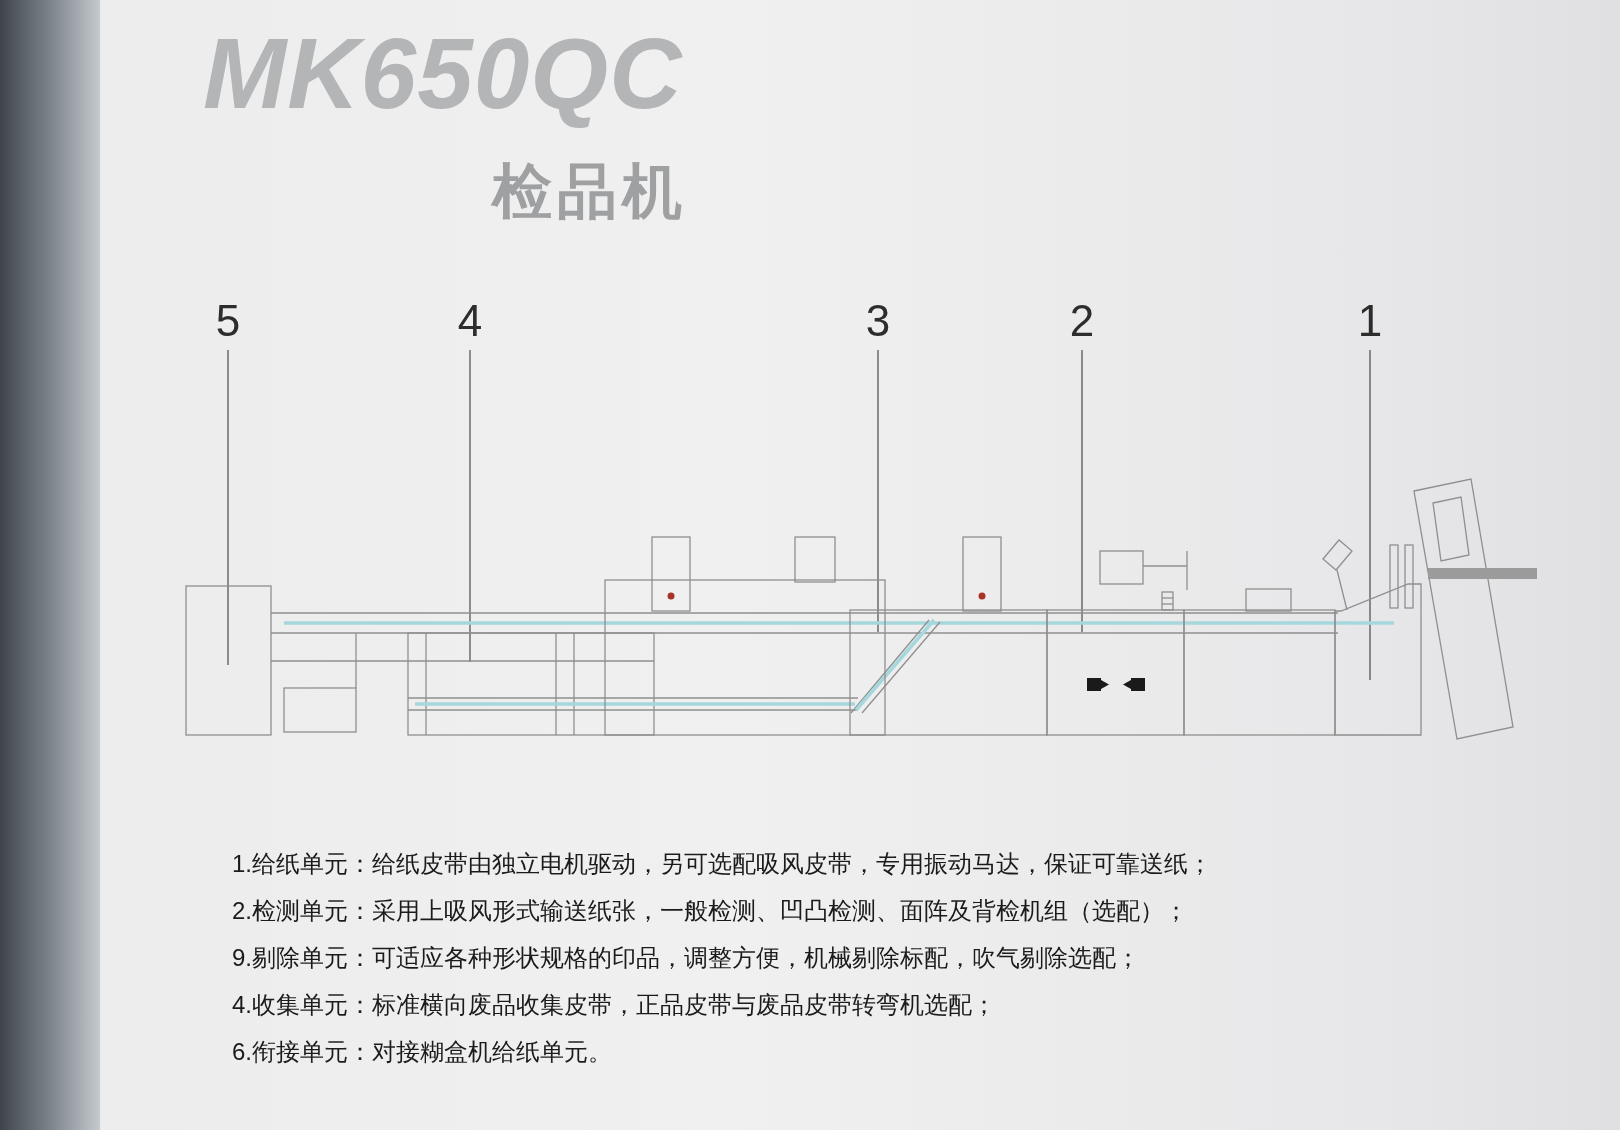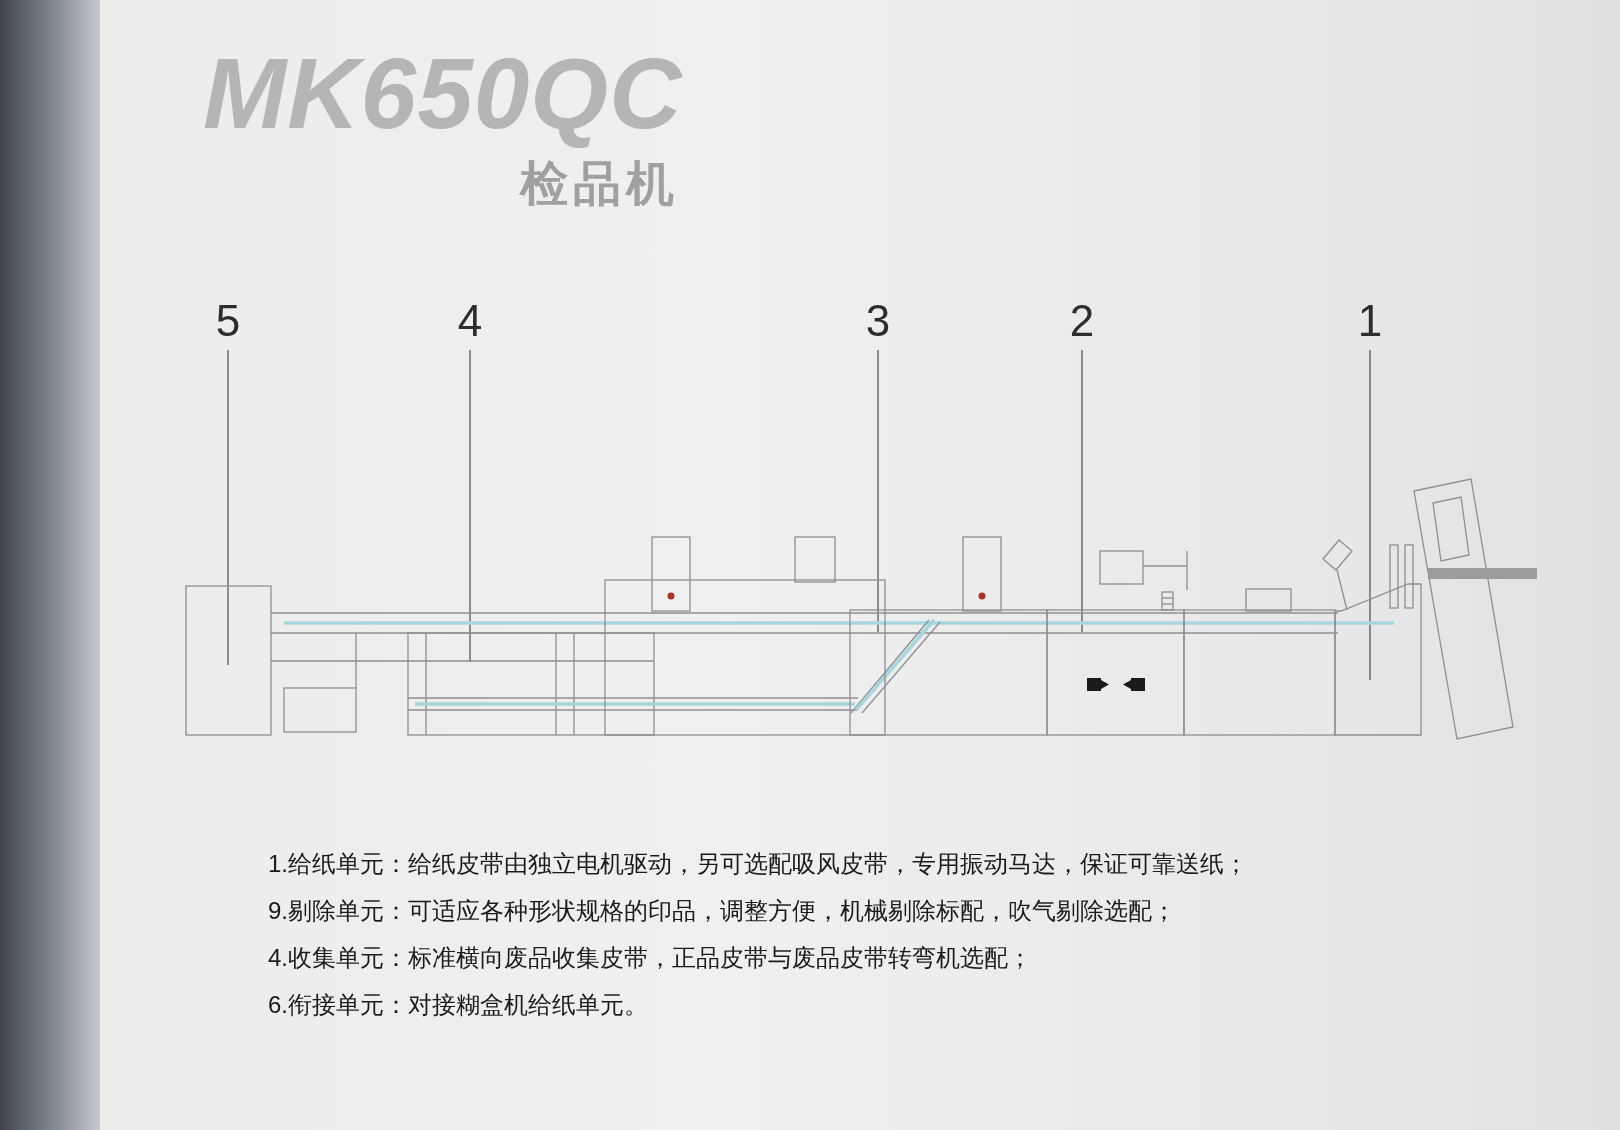--- a/index.html
+++ b/index.html
@@ -16,37 +16,36 @@
     overflow: hidden;
   }
   .spine {
     position: absolute;
     left: 0; top: 0;
     width: 100px; height: 100%;
     background: linear-gradient(90deg, #3f444b 0%, #585e66 20%, #7d838b 50%, #a7adb3 80%, #c6cacf 100%);
   }
   .model-title {
     position: absolute;
-    left: 203px; top: 36px;
+    left: 203px; top: 16px;
     font-size: 100px;
     font-weight: bold;
     font-style: italic;
     color: #b4b5b7;
     letter-spacing: 1px;
     white-space: nowrap;
   }
   .product-name {
     position: absolute;
     left: 492px; top: 152px;
-    font-size: 48px;
+    font-size: 60px;
     font-weight: bold;
     color: #9fa0a2;
     letter-spacing: 5px;
     white-space: nowrap;
-    margin-left: 28px;
   }
   .callout-num {
     position: absolute;
     top: 296px;
     transform: translateX(-50%);
     font-size: 44px;
     color: #2d2d2d;
     font-weight: normal;
   }
   .diagram-svg {
@@ -57,21 +56,20 @@
   .descriptions {
     position: absolute;
     left: 232px; top: 840px;
     width: 1250px;
     font-size: 24px;
     color: #1b1b1b;
   }
   .desc-line {
     line-height: 47px;
     white-space: nowrap;
-    margin-left: 36px;
   }
 </style>
 </head>
 <body>
 
 <div class="page">
 
   <div class="spine"></div>
 
   <div class="model-title">MK650QC</div>
@@ -176,18 +174,19 @@
         <polygon points="1414,491 1471,479 1513,727 1457,739"></polygon>
         <polygon points="1433,503 1461,497 1469,555 1441,561"></polygon>
         <rect x="1428" y="568" width="109" height="11" fill="#9b9b9b" stroke="none"></rect>
       </g>
 
     </g>
   </svg>
 
   <div class="descriptions">
     <div class="desc-line">1.给纸单元：给纸皮带由独立电机驱动，另可选配吸风皮带，专用振动马达，保证可靠送纸；</div>
+    <div class="desc-line">2.检测单元：采用上吸风形式输送纸张，一般检测、凹凸检测、面阵及背检机组（选配）；</div>
     <div class="desc-line">9.剔除单元：可适应各种形状规格的印品，调整方便，机械剔除标配，吹气剔除选配；</div>
     <div class="desc-line">4.收集单元：标准横向废品收集皮带，正品皮带与废品皮带转弯机选配；</div>
     <div class="desc-line">6.衔接单元：对接糊盒机给纸单元。</div>
   </div>
 
 </div>
 
 </body></html>

